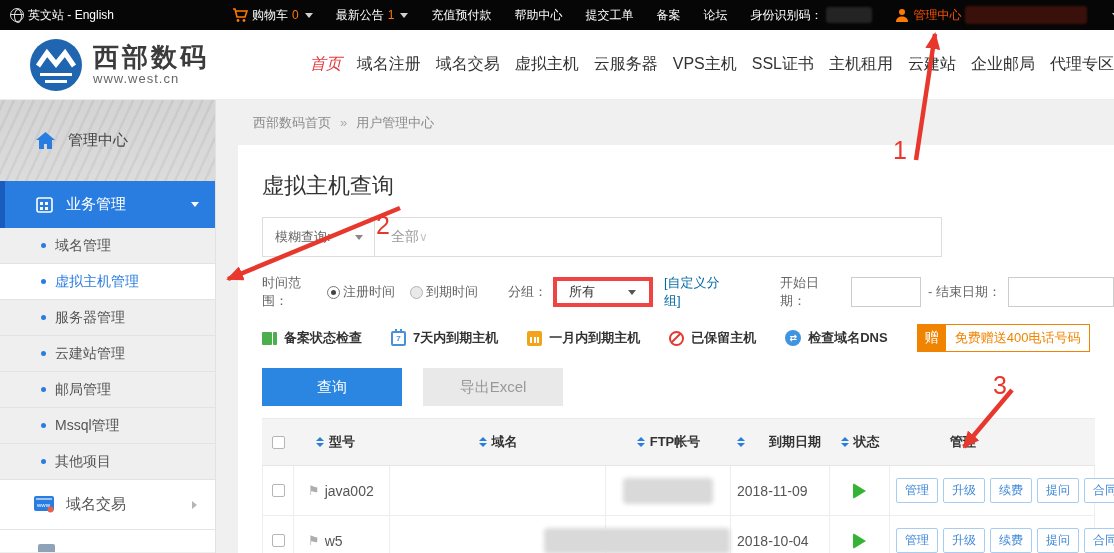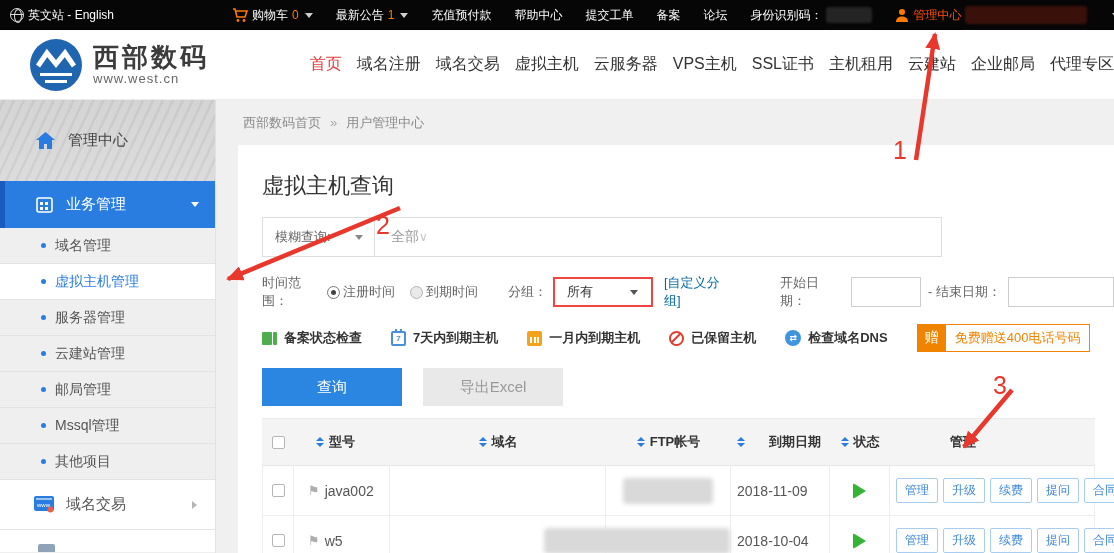--- a/index.html
+++ b/index.html
@@ -24,21 +24,21 @@
   .tb-end { margin-left:auto; display:flex; align-items:center; gap:6px; }
 
   
   .header { height:70px; background:#fff; display:flex; align-items:center; border-bottom:1px solid #ececec; }
   .logo { margin-left:30px; display:flex; align-items:center; gap:11px; }
   .brand-txt { display:flex; flex-direction:column; }
   .brand-cn { font-size:26px; font-weight:bold; color:#3c3c3c; letter-spacing:3px; line-height:28px; }
   .brand-url { font-size:13px; color:#666; letter-spacing:1px; }
   .mainnav { margin-left:auto; display:flex; gap:15px; font-size:16px; color:#333; white-space:nowrap; }
   .mainnav .nav-item { cursor:pointer; }
-  .mainnav .active { color:#e4393c; }
+  .mainnav .active { color:#e4393c;font-style:italic; }
 
   
   .pagebody { display:flex; height:453px; }
   .sidebar { width:216px; flex-shrink:0; background:#efefef; border-right:1px solid #e2e2e2; }
   .side-home { height:81px; display:flex; align-items:center; color:#444; font-size:15px;
     background:linear-gradient(100deg,#d3d3d3,#dedede 55%,#d6d6d6);
     background-blend-mode:multiply; }
   .side-home { background-image:repeating-linear-gradient(115deg, rgba(255,255,255,.35) 0 2px, rgba(0,0,0,.05) 3px 5px, transparent 5px 9px), linear-gradient(#d4d4d4,#dcdcdc); }
   .side-home .ico { margin-left:36px; margin-right:13px; display:flex; }
   .side-biz { height:47px; background:#2a7de0; border-left:5px solid #1a5cbe; display:flex; align-items:center; color:#fff; font-size:15px; position:relative; }
@@ -48,37 +48,37 @@
   .side-item .dot { width:5px; height:5px; border-radius:50%; background:#2a7de0; margin-left:41px; margin-right:9px; flex-shrink:0; }
   .side-item.active { background:#fff; color:#2a7de0; }
   .side-trade { height:50px; background:#fff; border-bottom:1px solid #e5e5e5; display:flex; align-items:center; font-size:15px; color:#555; position:relative; cursor:pointer; }
   .side-trade .ico { margin-left:34px; margin-right:12px; display:flex; }
   .caret-right { width:0; height:0; border-top:4px solid transparent; border-bottom:4px solid transparent; border-left:5px solid #b5b5b5; position:absolute; right:18px; }
   .side-partial { height:22px; background:#fff; padding:14px 0 0 38px; }
   .side-partial .sliver { width:17px; height:8px; background:#8fa3b8; border-radius:2px 2px 0 0; }
 
   
   .content { flex:1; background:#f0f0f1; position:relative; }
-  .breadcrumb { height:45px; display:flex; align-items:center; padding-left:27px; font-size:13px; color:#8a8a8a; gap:9px; }
+  .breadcrumb { height:45px; display:flex; align-items:center; padding-left:37px; font-size:13px; color:#8a8a8a; gap:9px; }
   .breadcrumb .sep { color:#a9a9a9; }
   .card { position:absolute; left:22px; top:45px; right:0; bottom:0; background:#fff; padding-left:24px; overflow:hidden; }
   .page-title { margin-top:26px; font-size:22px; font-weight:400; color:#333; line-height:30px; }
 
   .fuzzy { margin-top:16px; width:680px; height:40px; border:1px solid #ddd; display:flex; align-items:center; background:#fff; }
   .fz-left { width:112px; height:100%; border-right:1px solid #ddd; display:flex; align-items:center; justify-content:space-between; padding:0 11px 0 12px; font-size:13px; color:#666; cursor:pointer; }
   .fz-left .caret-down { border-top-color:#888; border-left-width:4px; border-right-width:4px; }
   .fz-val { padding-left:16px; font-size:14px; color:#9a9a9a; display:flex; align-items:center; cursor:pointer; }
   .chev { color:#c6c6c6; font-size:12px; }
 
   .filter-row { margin-top:17px; display:flex; align-items:center; font-size:13px; color:#666; }
   .radio { width:13px; height:13px; border-radius:50%; display:inline-block; position:relative; vertical-align:-2px; margin-right:3px; }
   .radio.sel { border:1px solid #777; background:#fff; }
   .radio.sel::after { content:""; position:absolute; left:3px; top:3px; width:5px; height:5px; border-radius:50%; background:#444; }
   .radio.unsel { border:1px solid #b3b3b3; background:#e9e9e9; }
-  .group-select { margin-left:6px; width:100px; height:30px; border:2px solid #ef4444; background:#fff; display:flex; align-items:center; justify-content:space-between; padding:0 13px 0 12px; color:#333; cursor:pointer; }
+  .group-select { margin-left:6px; width:100px; height:30px; border:4px solid #ef4444; background:#fff; display:flex; align-items:center; justify-content:space-between; padding:0 13px 0 12px; color:#333; cursor:pointer; }
   .group-select .caret-down { border-top-color:#555; border-left-width:4px; border-right-width:4px; }
   .blue-link { color:#0369a1; margin-left:11px; cursor:pointer; }
   .date-input { height:30px; border:1px solid #ccc; background:#fff; padding:0 6px; font-size:13px; }
   .di-start { width:70px; margin-left:6px; }
   .di-end { width:106px; margin-left:7px; }
   .lbl-start { margin-left:44px; }
   .lbl-end { margin-left:7px; white-space:nowrap; }
   .lbl-grp { margin-left:30px; }
   .rgap { margin-left:15px; }
 

